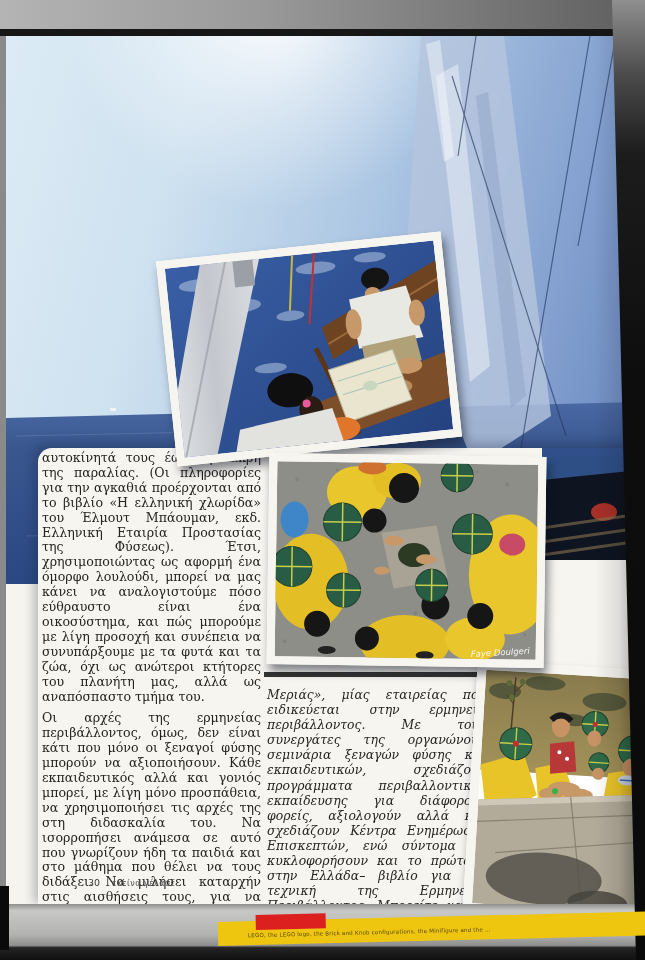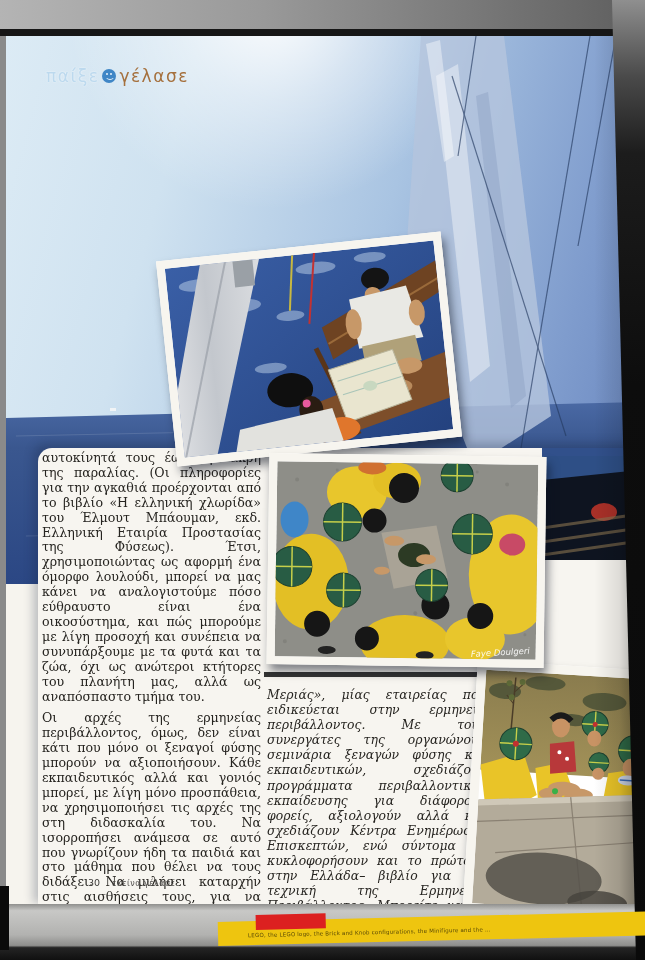--- a/index.html
+++ b/index.html
@@ -133,29 +133,20 @@
         <polygon points="0,8 98,8 98,22 0,32" fill="#2e4f86"></polygon>
         <ellipse cx="62" cy="64" rx="13" ry="9" fill="#a83028"></ellipse>
         <g stroke="#8a7450" stroke-width="3" opacity=".6">
           <line x1="0" y1="80" x2="98" y2="66"></line>
             <line x1="0" y1="94" x2="98" y2="80"></line>
             <line x1="0" y1="107" x2="98" y2="93"></line>
         </g>
       </svg>
     </div>
 
-    <div class="logo">
-      <span class="play">παίξε</span>
-      <span class="smiley">
-          <i class="l"></i>
-          <i class="r"></i>
-          <u></u>
-        </span>
-      <span class="laugh">γέλασε</span>
-    </div>
 
     <figure class="photo photo1" style="margin:0">
       <svg viewBox="0 0 270 190" preserveAspectRatio="none">
         <defs>
           <linearGradient id="p1sea" x1="0" y1="0" x2="1" y2="1">
             <stop offset="0" stop-color="#3a5fa6"></stop>
               <stop offset="1" stop-color="#24427f"></stop>
           </linearGradient>
           <linearGradient id="boomG" x1="0" y1="0" x2="1" y2="0">
             <stop offset="0" stop-color="#e9eaec"></stop>

